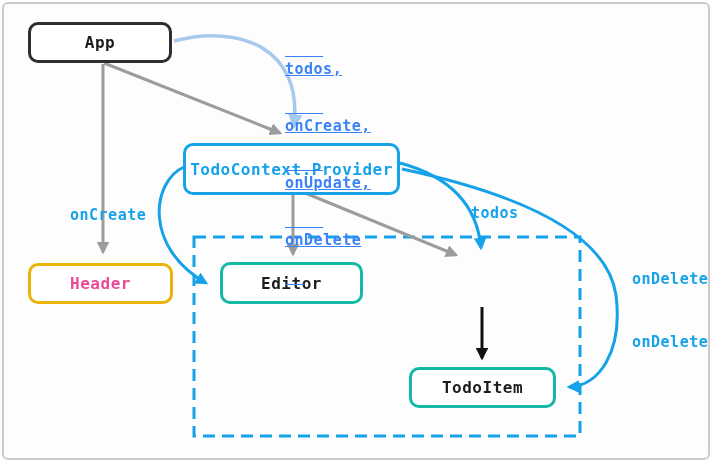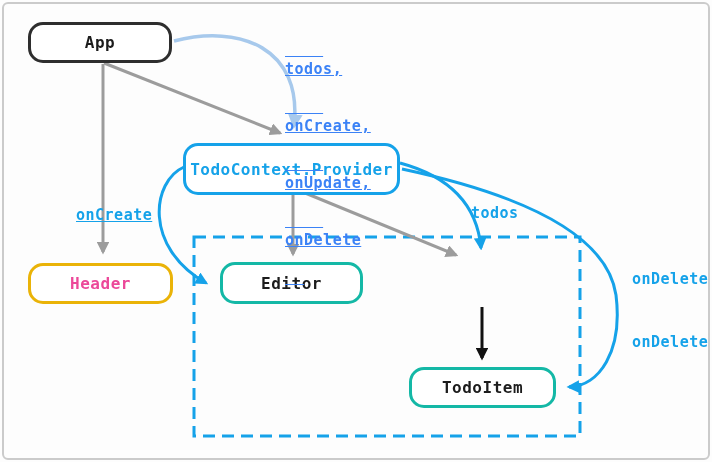--- a/index.html
+++ b/index.html
@@ -14,21 +14,21 @@
     position:absolute;inset:2px;
     border:2px solid #cbcbcb;
     border-radius:6px;
     pointer-events:none;
   }
   svg.wires{position:absolute;left:0;top:0;width:712px;height:462px;}
   .node{
     position:absolute;
     box-sizing:border-box;
     background:#fff;
-    border-radius:15px;
+    border-radius:10px;
     display:flex;align-items:center;justify-content:center;
     font-weight:bold;font-size:16px;
     color:#1c1c1c;
     letter-spacing:0.5px;
   }
   .node-dark{border:3px solid #2e2e2e;}
   .node-black{border:3px solid #14b8a6;}
   .node-blue{border:3px solid #15a2e9;color:#15a2e9;}
   .node-gray{border:3px solid #eab308;color:#ec4899;}
   .edge-label{
@@ -100,21 +100,21 @@
     <span>TodoItem</span>
   </div>
 
   <div class="edge-label lbl-lightblue" style="left:285px;top:22px;">
     <div>todos,</div>
     <div>onCreate,</div>
     <div>onUpdate,</div>
     <div>onDelete</div>
   </div>
 
-  <div class="edge-label lbl-blue" style="left:76px;top:205px;text-decoration:underline;">onCreate</div>
+  <div class="edge-label lbl-blue" style="left:70px;top:205px;">onCreate</div>
 
   <div class="edge-label lbl-blue" style="left:471px;top:203px;">todos</div>
 
   <div class="edge-label lbl-blue" style="left:632px;top:227px;">
     <div>onDelete</div>
     <div>onDelete</div>
   </div>
 
   <div class="frame"></div>
 </div>

